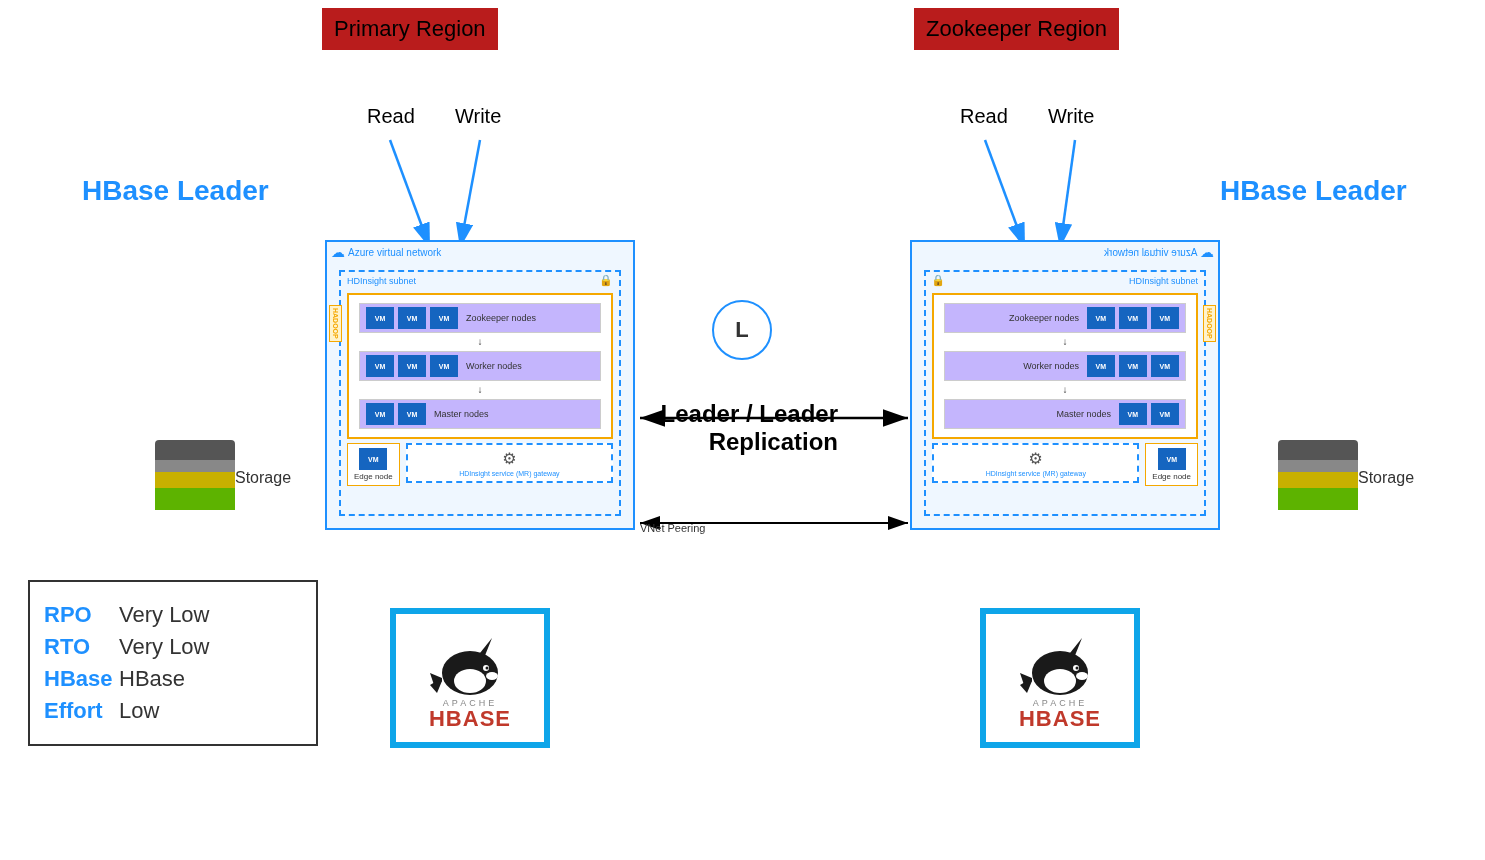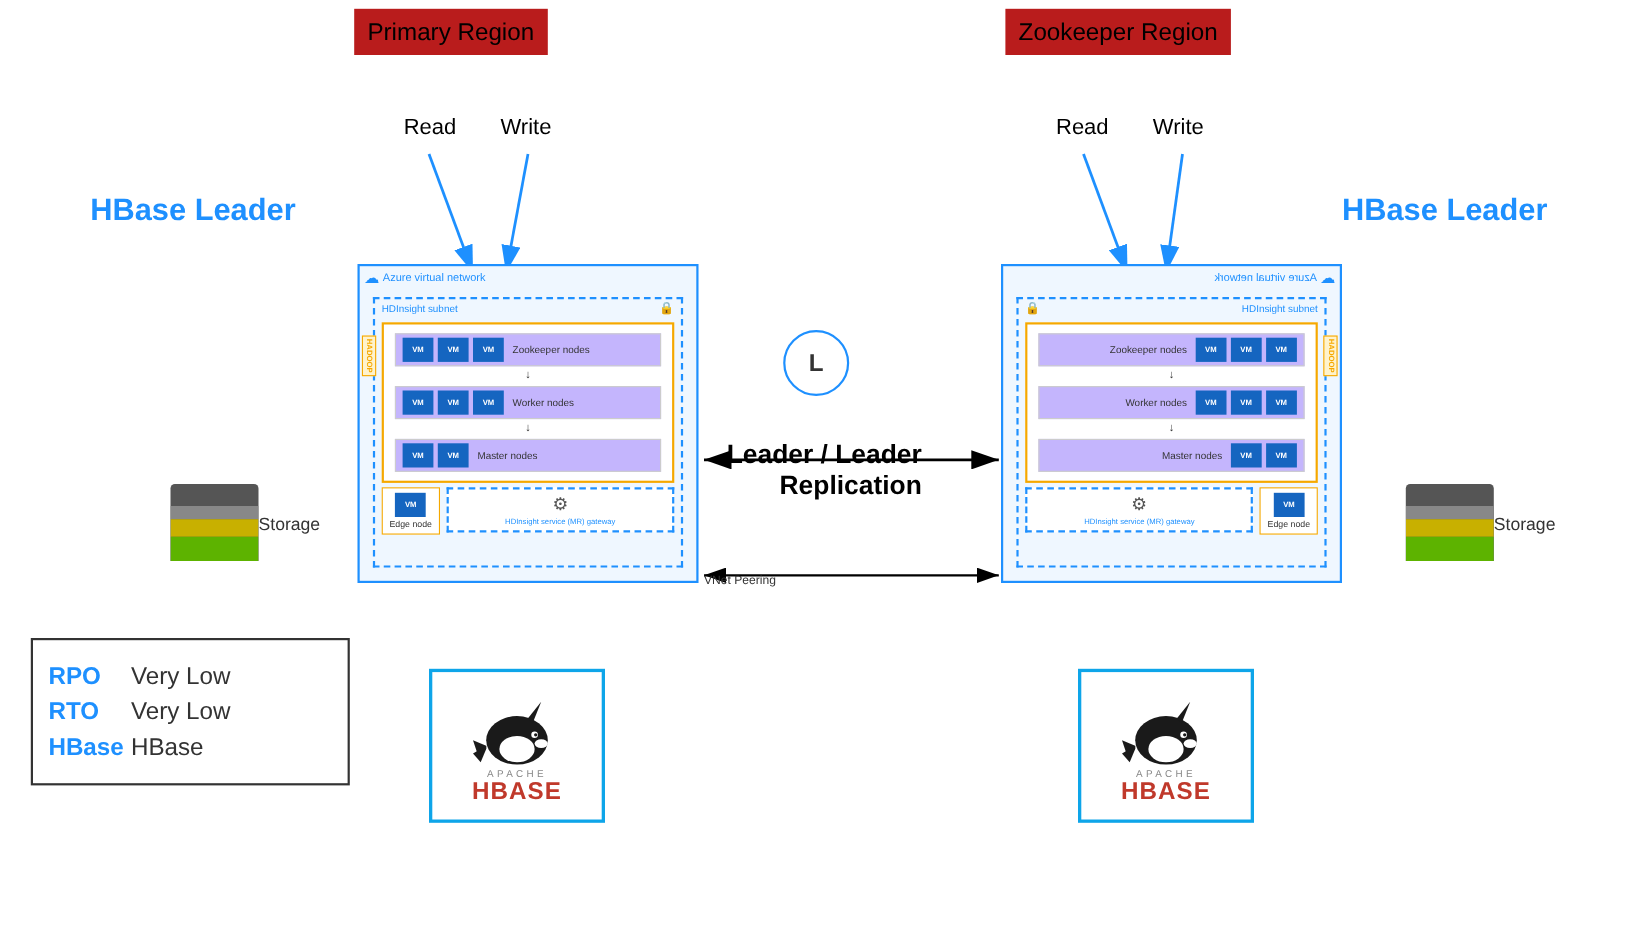--- a/index.html
+++ b/index.html
@@ -228,21 +228,21 @@
       top: 0;
       left: 0;
       width: 1485px;
       height: 860px;
       pointer-events: none;
     }
 
     
     .hbase-logo-box {
       position: absolute;
-      border: 3px solid #0ea5e9;
+      border: 6px solid #0ea5e9;
       background: white;
       display: flex;
       align-items: center;
       justify-content: center;
       overflow: hidden;
     }
   </style>
 </head>
 <body>
 
@@ -481,20 +481,24 @@
     <span class="metric-key">RPO</span>
     <span class="metric-value">Very Low</span>
   </div>
   <div class="metric-row">
     <span class="metric-key">RTO</span>
     <span class="metric-value">Very Low</span>
   </div>
   <div class="metric-row">
     <span class="metric-key">HBase</span>
     <span class="metric-value">HBase</span>
+  </div>
+  <div class="metric-row">
+    <span class="metric-key">Effort</span>
+    <span class="metric-value">Low</span>
   </div>
 </div>
 
 <div class="hbase-logo-box" style="left:390px; top:608px; width:160px; height:140px;">
 
   <svg width="140" height="120" viewBox="0 0 140 120" xmlns="http://www.w3.org/2000/svg">
 
     <g transform="translate(70,55)">
 
       <ellipse cx="0" cy="0" rx="28" ry="22" fill="#1a1a1a"></ellipse>

